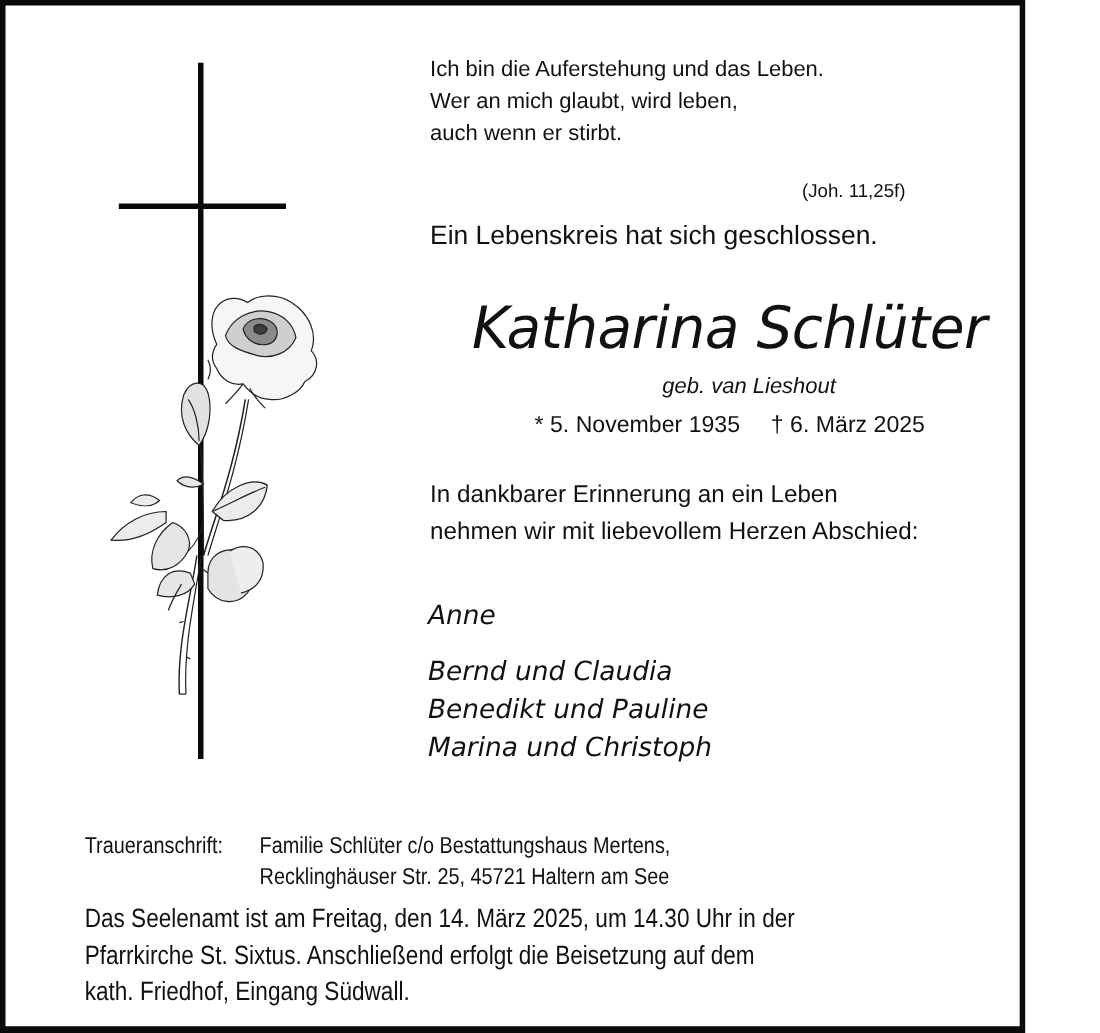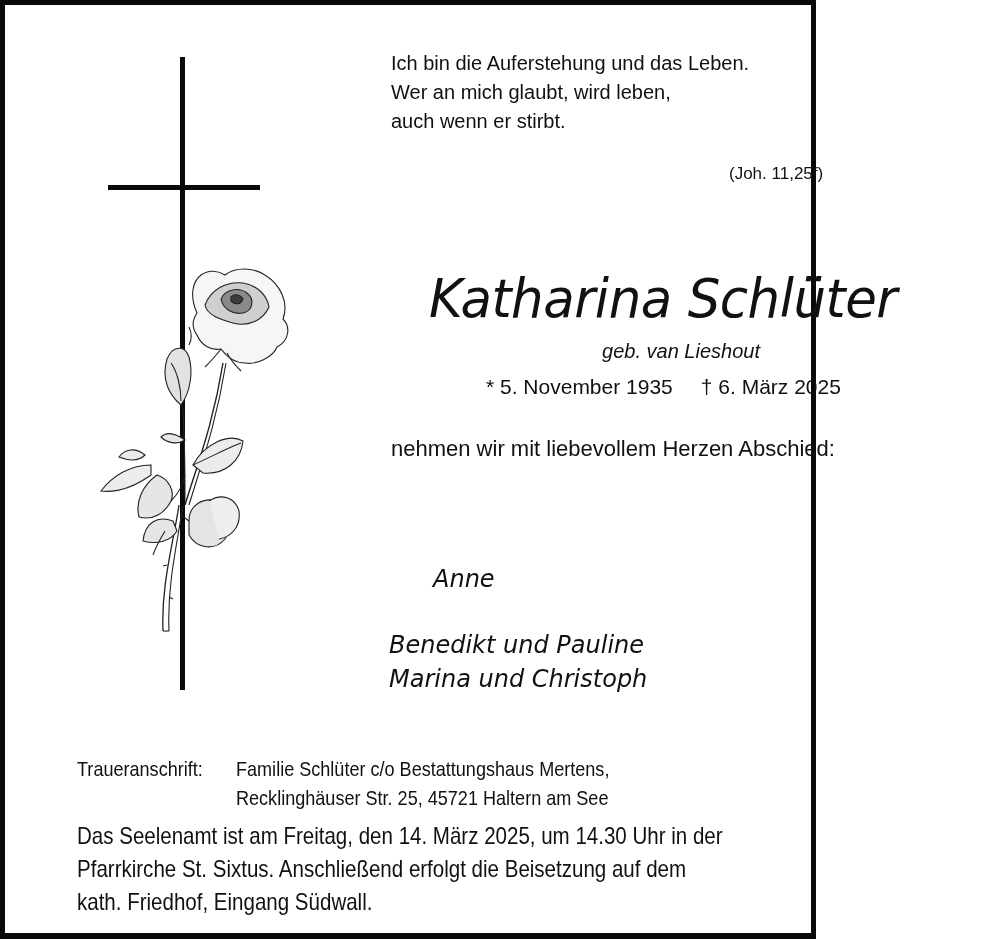--- a/index.html
+++ b/index.html
@@ -1,18 +1,18 @@
 <!DOCTYPE html>
 <html><head>
 <meta charset="utf-8">
 <style>
   html, body { margin: 0; padding: 0; background: #ffffff; }
   body { width: 1000px; height: 939px; position: relative; overflow: hidden; }
   .frame {
-    position: absolute; left: 0; top: 0; width: 816px; height: 939px;
+    position: absolute; left: 0; top: 0; width: 932px; height: 939px;
     box-sizing: border-box;
     border-top: 5px solid #0a0a0a; border-left: 5px solid #0a0a0a;
     border-right: 5px solid #0a0a0a; border-bottom: 6px solid #0a0a0a;
     background: #fff;
     padding-left: 27px;
   }
   .serif { font-family: "Liberation Sans", "DejaVu Sans", sans-serif; color: #111; }
   .abs { position: absolute; white-space: nowrap; }
 
   .verse { left: 386px; top: 44px; font-size: 20px; line-height: 29px; }
@@ -26,21 +26,21 @@
     transform: scaleX(0.97); transform-origin: left top;
   }
   .maiden { left: 0; width: 1000px; text-align: center; top: 335px; font-size: 20px; padding-left: 352px; box-sizing: border-box; }
   .maiden span { display: inline-block; font-style: italic; }
   .dates { left: 481px; top: 370px; font-size: 21px; }
   .dates .gap { display: inline-block; width: 28px; }
 
   .thanks { left: 386px; top: 427px; font-size: 22px; line-height: 34px; }
 
   .mourner { left: 384px; font-size: 24px; font-style: italic; font-family: "DejaVu Sans", sans-serif; }
-  .m0 { top: 560px; margin-left: 44px; }
+  .m0 { top: 540px; }
   .m1 { top: 591px; }
   .m2 { top: 626px; }
   .m3 { top: 660px; }
 
   .addr-label { left: 72px; top: 752px; font-size: 21px; transform: scaleX(0.86); transform-origin: left top; }
   .addr-l1 { left: 231px; top: 752px; font-size: 21px; transform: scaleX(0.86); transform-origin: left top; }
   .addr-l2 { left: 231px; top: 781px; font-size: 21px; transform: scaleX(0.86); transform-origin: left top; }
 
   .service { left: 72px; top: 814px; font-size: 24px; line-height: 33px; transform: scaleX(0.855); transform-origin: left top; }
 
@@ -101,34 +101,37 @@
     </g>
   </svg>
 
   <div class="abs serif verse">
     <div>Ich bin die Auferstehung und das Leben.</div>
     <div>Wer an mich glaubt, wird leben,</div>
     <div>auch wenn er stirbt.</div>
   </div>
   <div class="abs serif verse-ref">(Joh. 11,25f)</div>
 
+  <div class="abs serif lead">Ein Lebenskreis hat sich geschlossen.</div>
 
   <div class="abs serif name">Katharina Schlüter</div>
   <div class="abs serif maiden">
     <span>geb. van Lieshout</span>
   </div>
   <div class="abs serif dates">
     <span>* 5. November 1935</span><span class="gap"></span><span>† 6. März 2025</span>
   </div>
 
   <div class="abs serif thanks">
+    <div>In dankbarer Erinnerung an ein Leben</div>
     <div>nehmen wir mit liebevollem Herzen Abschied:</div>
   </div>
 
   <div class="abs serif mourner m0">Anne</div>
+  <div class="abs serif mourner m1">Bernd und Claudia</div>
   <div class="abs serif mourner m3">Marina und Christoph</div>
   <div class="abs serif mourner m2">Benedikt und Pauline</div>
 
   <div class="abs serif addr-label">Traueranschrift:</div>
   <div class="abs serif addr-l1">Familie Schlüter c/o Bestattungshaus Mertens,</div>
   <div class="abs serif addr-l2">Recklinghäuser Str. 25, 45721 Haltern am See</div>
 
   <div class="abs serif service">
     <div>Das Seelenamt ist am Freitag, den 14. März 2025, um 14.30 Uhr in der</div>
     <div>Pfarrkirche St. Sixtus. Anschließend erfolgt die Beisetzung auf dem</div>

